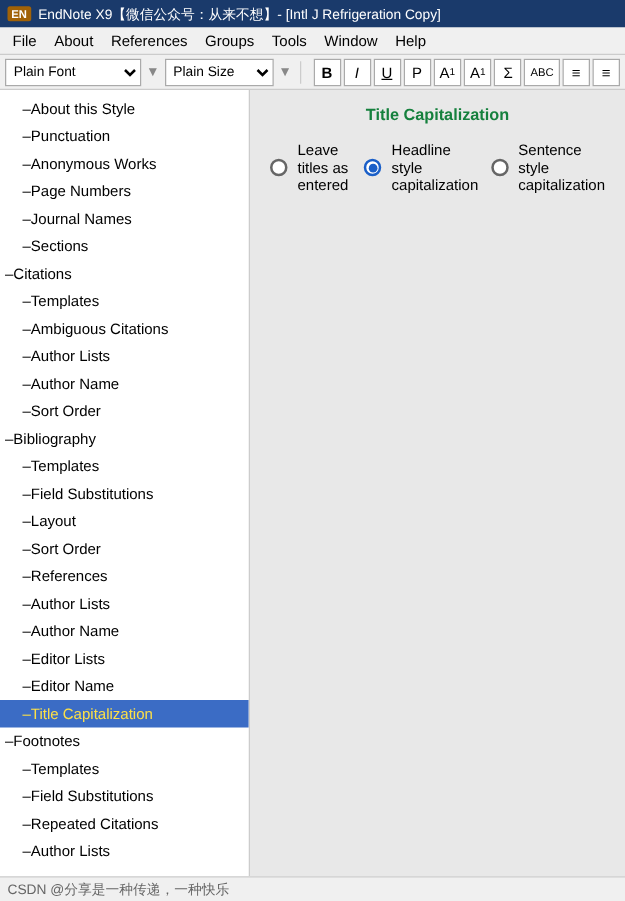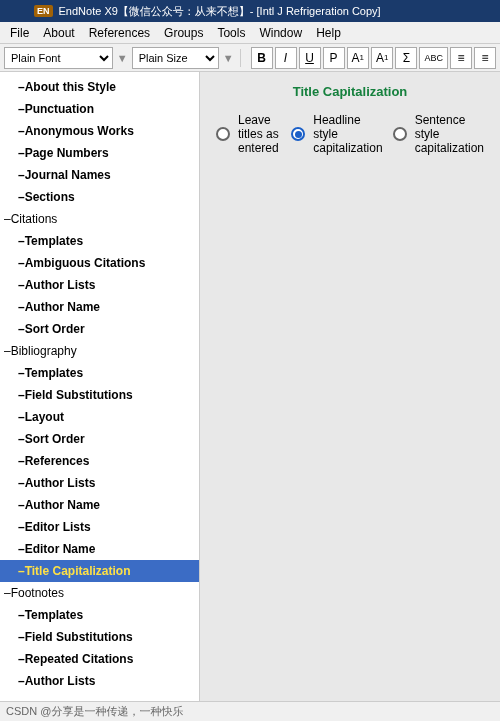--- a/index.html
+++ b/index.html
@@ -23,21 +23,20 @@
       gap: 6px;
       height: 22px;
     }
     .title-bar-logo {
       background: #a16207;
       color: white;
       font-size: 9px;
       font-weight: bold;
       padding: 1px 3px;
       border-radius: 2px;
-      margin-left: 28px;
     }
 
     
     .menu-bar {
       background: #f0f0f0;
       border-bottom: 1px solid #ccc;
       display: flex;
       align-items: flex-start;
       padding: 2px 4px;
       height: 22px;
@@ -122,21 +121,20 @@
     .tree-item.selected {
       background: #3b6cc5;
       color: #fde047;
     }
     .tree-item.category {
       padding-left: 4px;
       font-weight: normal;
     }
     .tree-item.child {
       padding-left: 18px;
-      font-weight: bold;
     }
 
     
     .right-panel {
       flex: 1;
       background: #e8e8e8;
       padding: 12px 16px;
       overflow-y: auto;
     }
 

